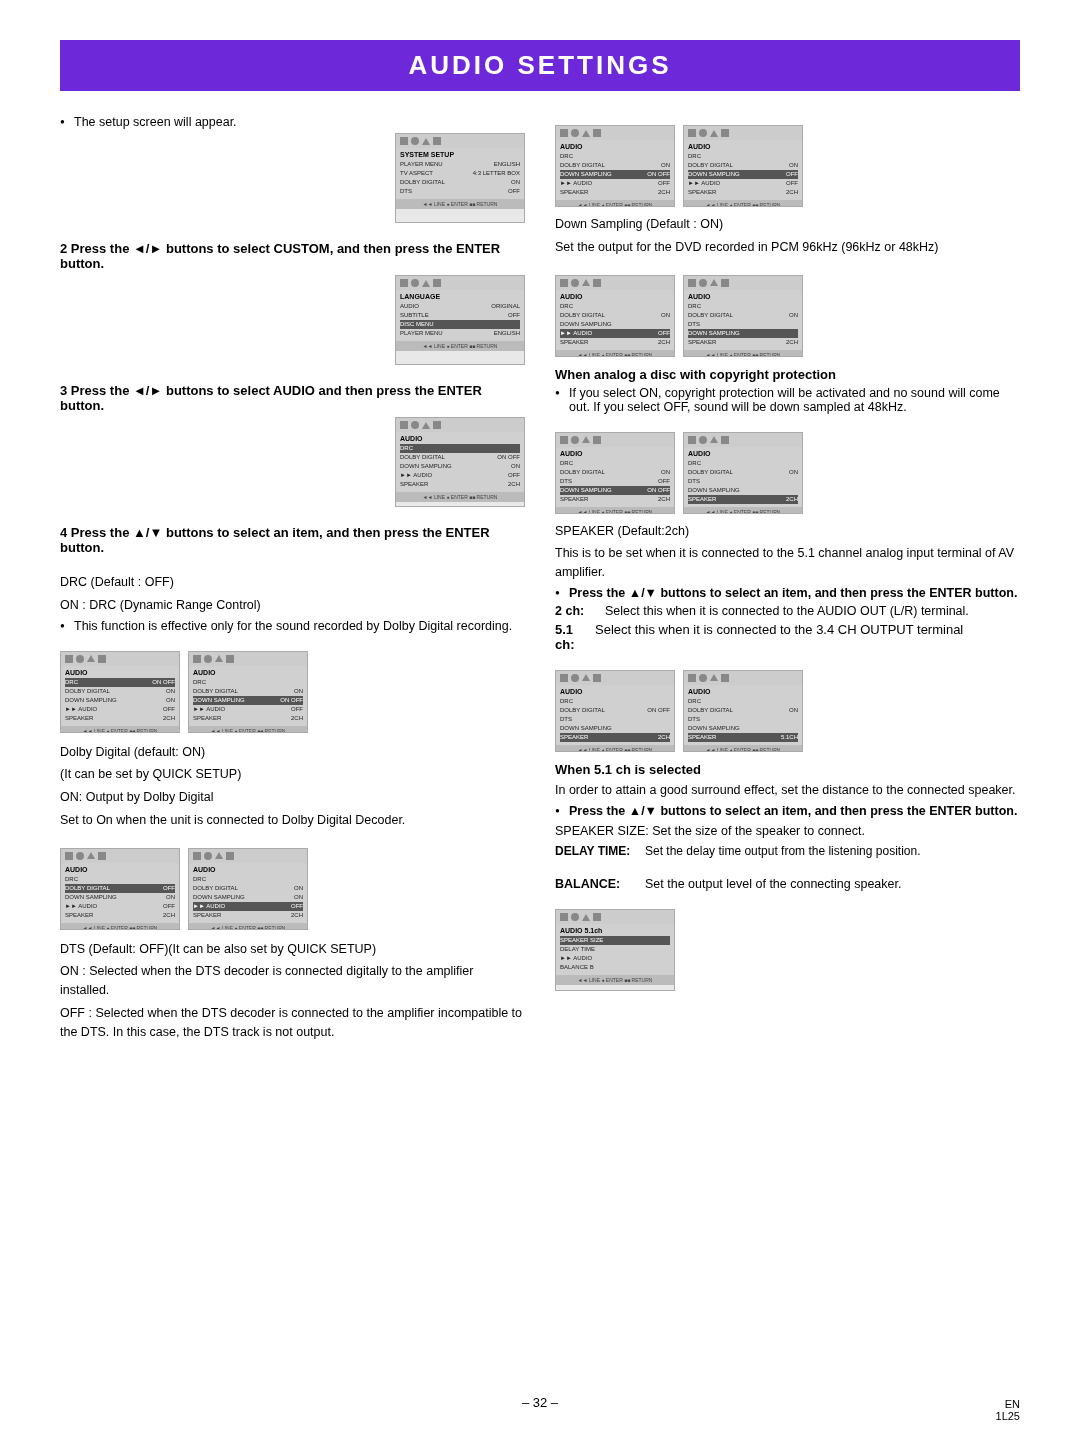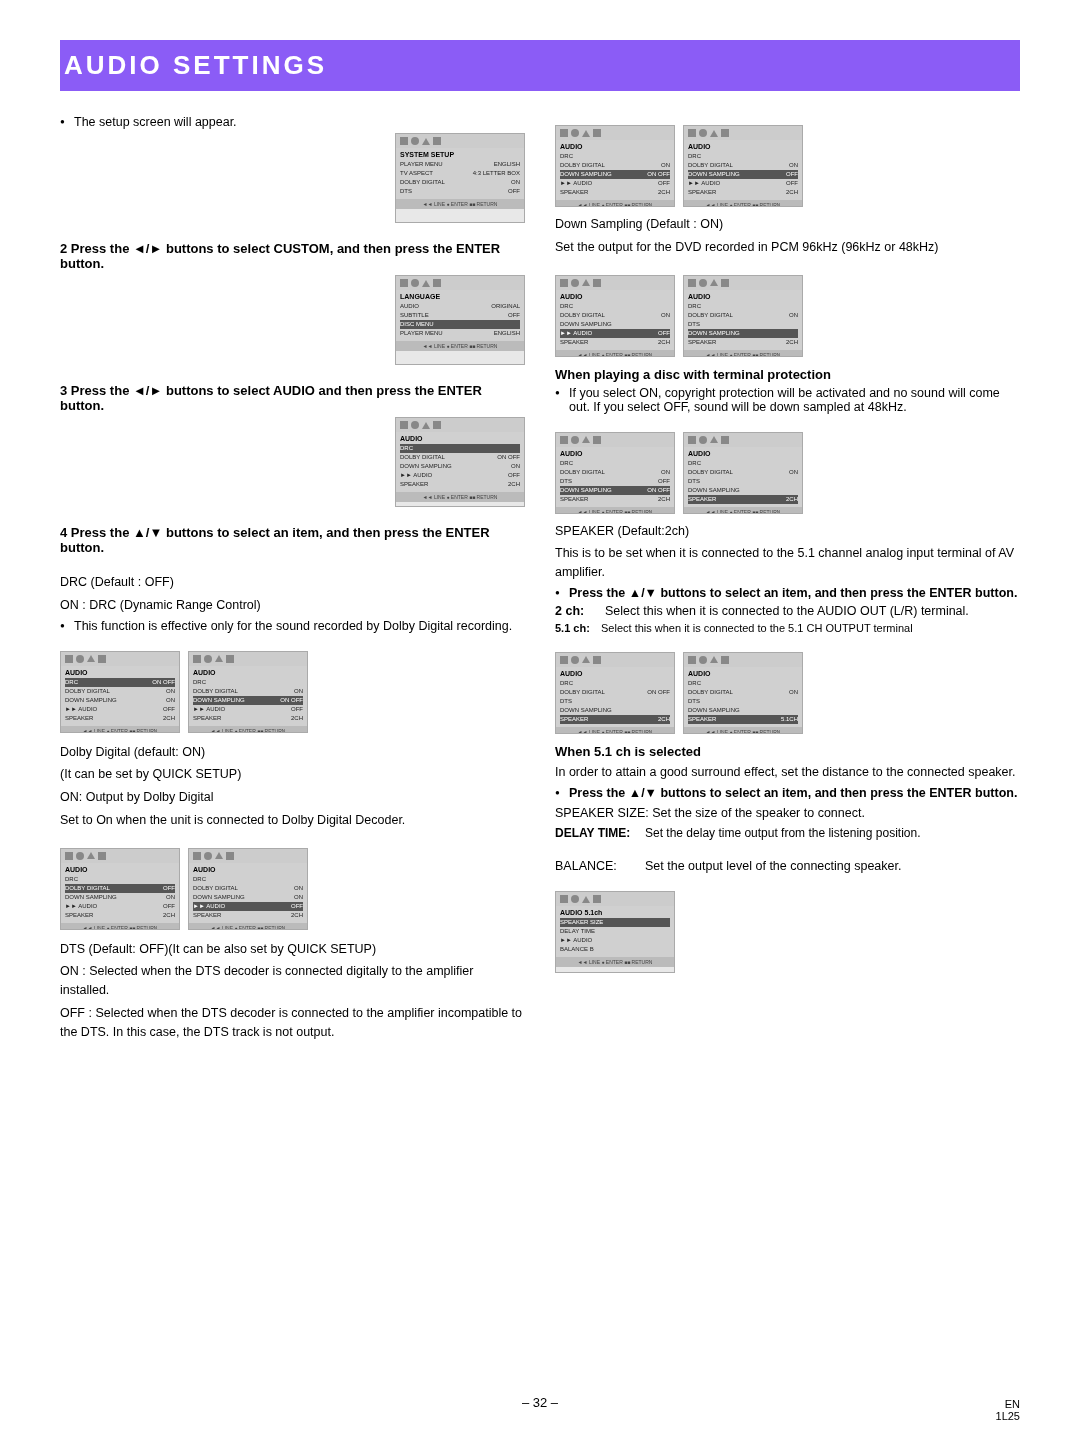--- a/index.html
+++ b/index.html
@@ -11,22 +11,23 @@
       font-size: 13px;
       color: #000;
     }
     .page {
       width: 1080px;
       min-height: 1430px;
       padding: 40px 60px;
       position: relative;
     }
     .title-box {
-      background: #8b5cf6;
-      padding: 10px 4px;
+      background: #6d28d9;
+      text-align: center;
+      padding: 10px 13px;
       margin-bottom: 24px;
     }
     .title-box h1 {
       color: #fff;
       font-size: 26px;
       font-weight: bold;
       letter-spacing: 3px;
       text-transform: uppercase;
     }
     .two-col {
@@ -606,21 +607,21 @@
             <div class="screen-row">
                 <span>SPEAKER</span>
                 <span>2CH</span>
               </div>
           </div>
           <div class="screen-footer">◄◄ LINE ● ENTER ■■ RETURN</div>
         </div>
       </div>
 
       <div class="section-block">
-        <div class="subsection-title">When playing a disc with terminal protection</div>
+        <div class="subsection-title">When analog a disc with copyright protection</div>
         <div class="bullet">If you select ON, copyright protection will be activated and no sound will come out. If you select OFF, sound will be down sampled at 48kHz.</div>
       </div>
 
 
       <div class="screen-pair" style="margin-bottom:8px;">
         <div class="screen-img-sm">
           <div class="screen-toolbar">
             <span class="icon-sq"></span>
               <span class="icon-circ"></span>
               <span class="icon-tri"></span>
@@ -688,23 +689,23 @@
       <div class="section-block">
         <div class="body-text">SPEAKER (Default:2ch)</div>
         <div class="body-text">This is to be set when it is connected to the 5.1 channel analog input terminal of AV amplifier.</div>
         <div class="bullet bold-bullet">
           <strong>Press the ▲/▼ buttons to select an item, and then press the ENTER button.</strong>
         </div>
         <div style="display:flex; gap:10px; margin-top:4px; font-size:12.5px;">
           <div style="width:40px; font-weight:bold;">2 ch:</div>
           <div style="flex:1;">Select this when it is connected to the AUDIO OUT (L/R) terminal.</div>
         </div>
-        <div style="display:flex; gap:6px; margin-top:4px; font-size:11px;">
+        <div style="display:flex; gap:0; margin-top:4px; font-size:13px;">
           <div style="width:40px; font-weight:bold;">5.1 ch:</div>
-          <div style="flex:1;">Select this when it is connected to the 5.1 CH OUTPUT terminal</div>
+          <div style="flex:1;">Select this when it is connected to the 3.4 CH OUTPUT terminal</div>
         </div>
       </div>
 
       <div class="screen-pair" style="margin-bottom:8px;">
         <div class="screen-img-sm">
           <div class="screen-toolbar">
             <span class="icon-sq"></span>
               <span class="icon-circ"></span>
               <span class="icon-tri"></span>
               <span class="icon-sq"></span>
@@ -773,21 +774,21 @@
         <div class="body-text">In order to attain a good surround effect, set the distance to the connected speaker.</div>
         <div class="bullet bold-bullet">
           <strong>Press the ▲/▼ buttons to select an item, and then press the ENTER button.</strong>
         </div>
         <div class="body-text">SPEAKER SIZE: Set the size of the speaker to connect.</div>
         <div style="display:flex; gap:10px; font-size:12px; margin-bottom:19px;">
           <div style="width:80px; font-weight:bold;">DELAY TIME:</div>
           <div style="flex:1;">Set the delay time output from the listening position.</div>
         </div>
         <div style="display:flex; gap:10px; font-size:12.5px; margin-bottom:3px;">
-          <div style="width:80px; font-weight:normal;">BALANCE:</div>
+          <div style="width:80px; font-weight:bold;">BALANCE:</div>
           <div style="flex:1;">Set the output level of the connecting speaker.</div>
         </div>
       </div>
 
       <div style="display:flex; justify-content:flex-start;">
         <div class="screen-img-sm">
           <div class="screen-toolbar">
             <span class="icon-sq"></span>
               <span class="icon-circ"></span>
               <span class="icon-tri"></span>

